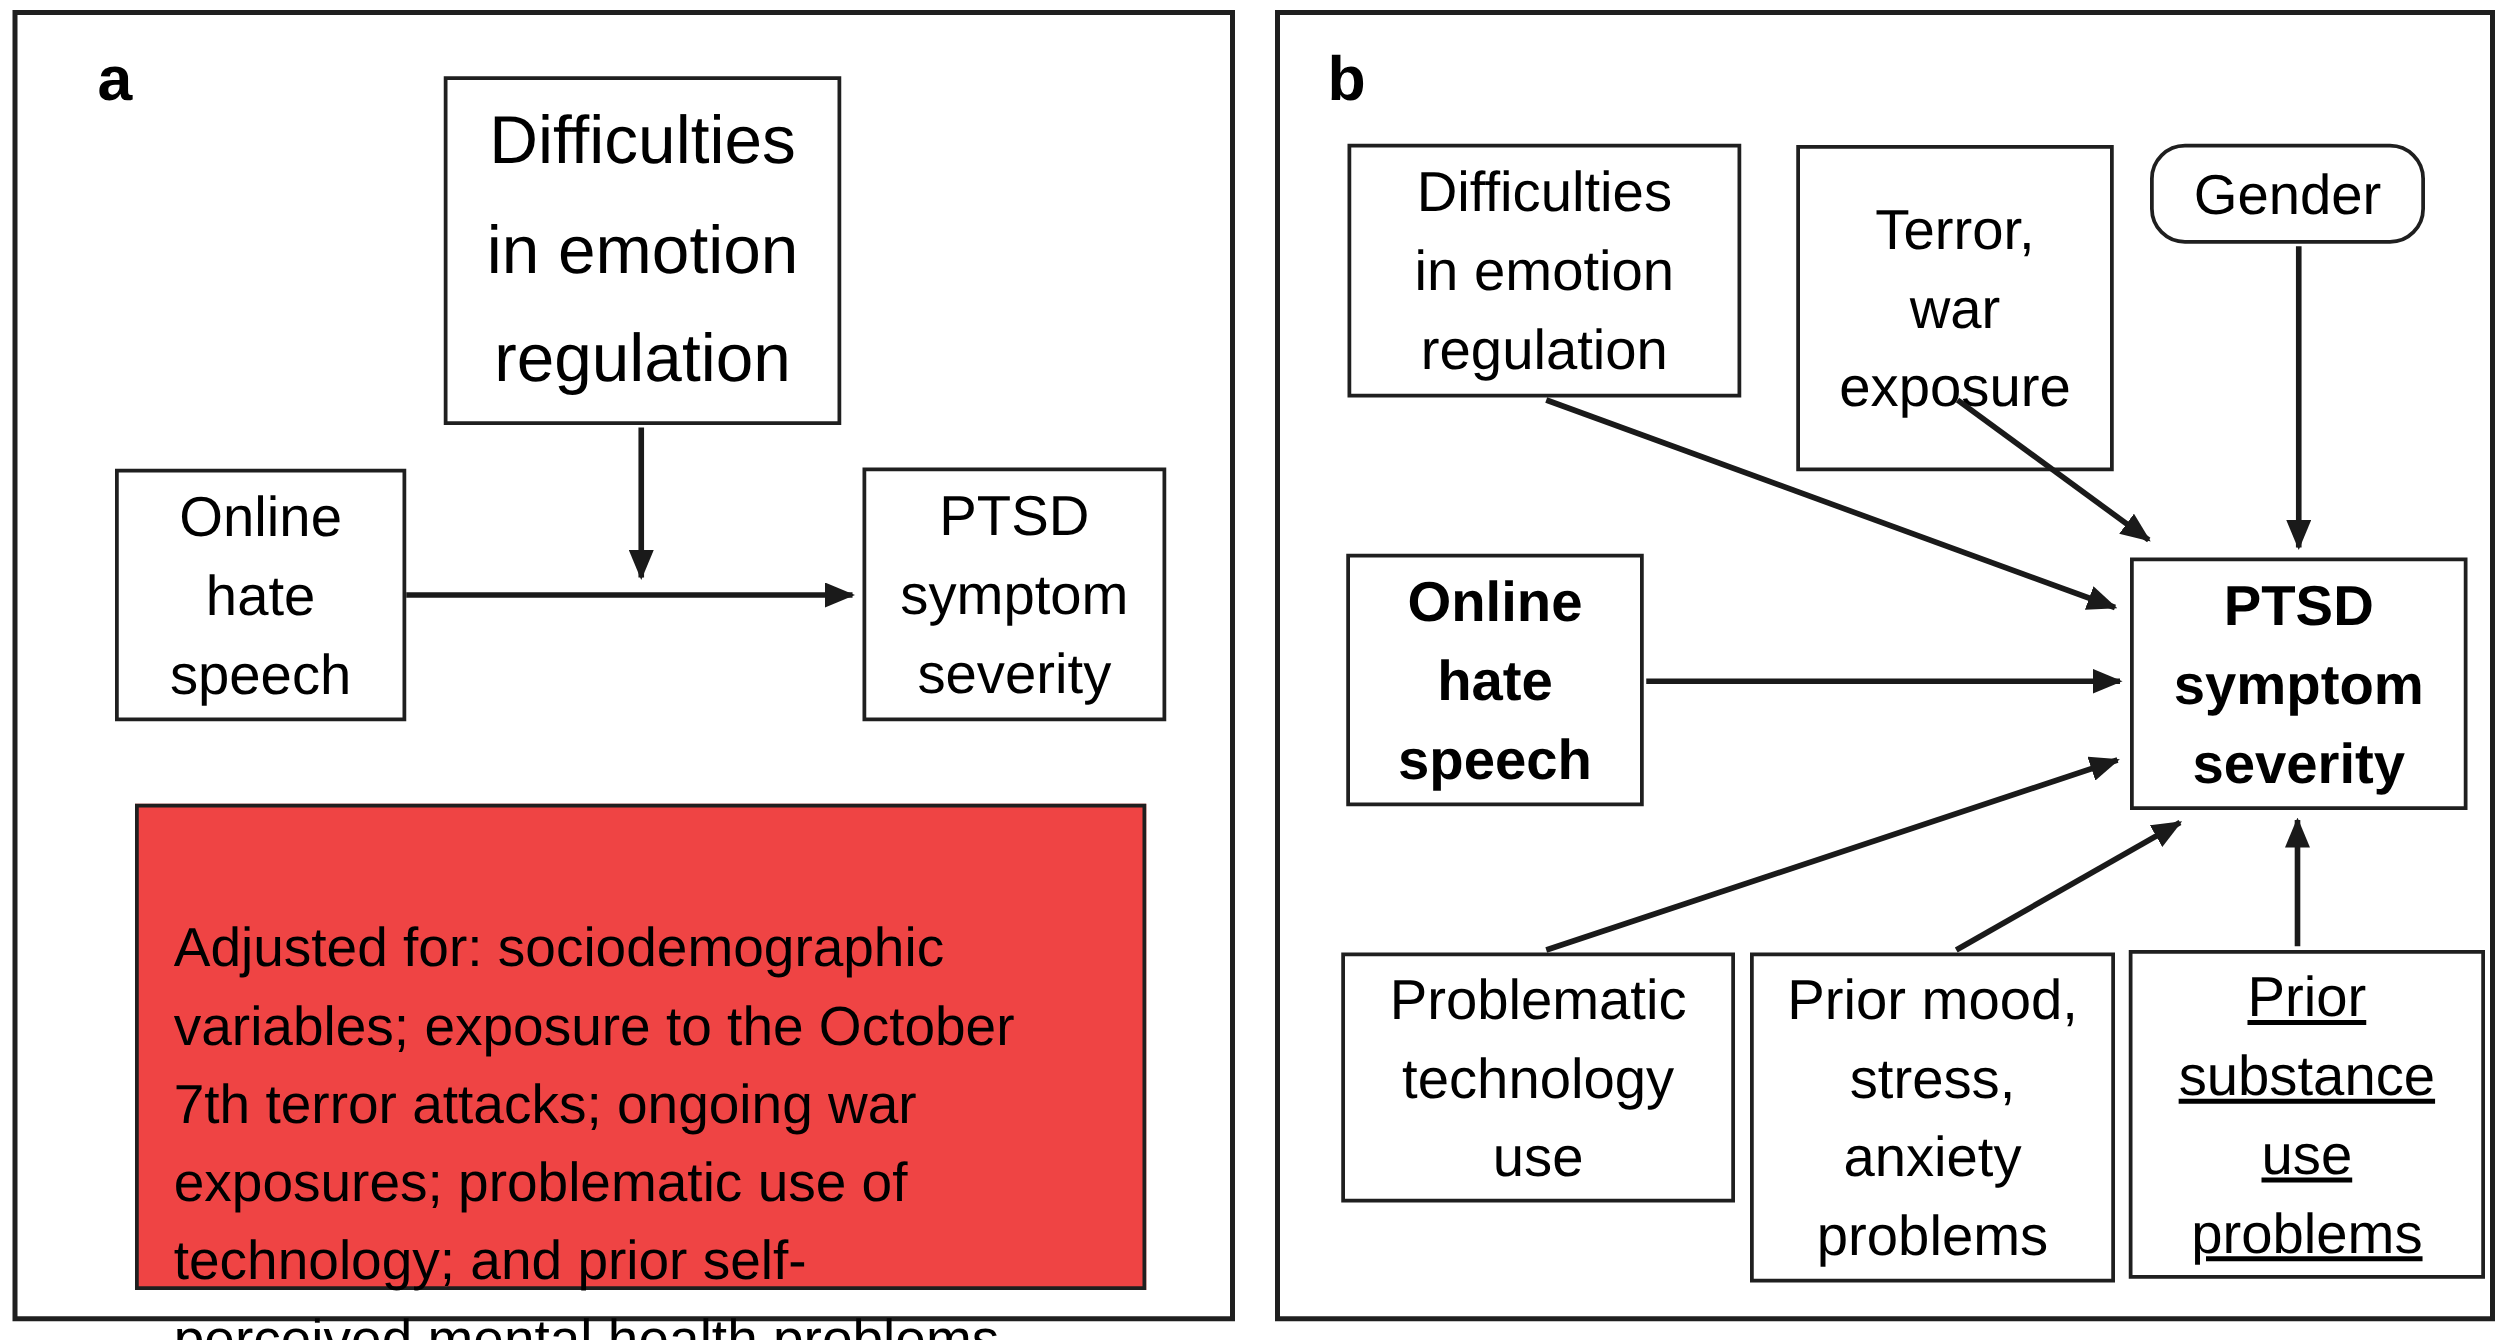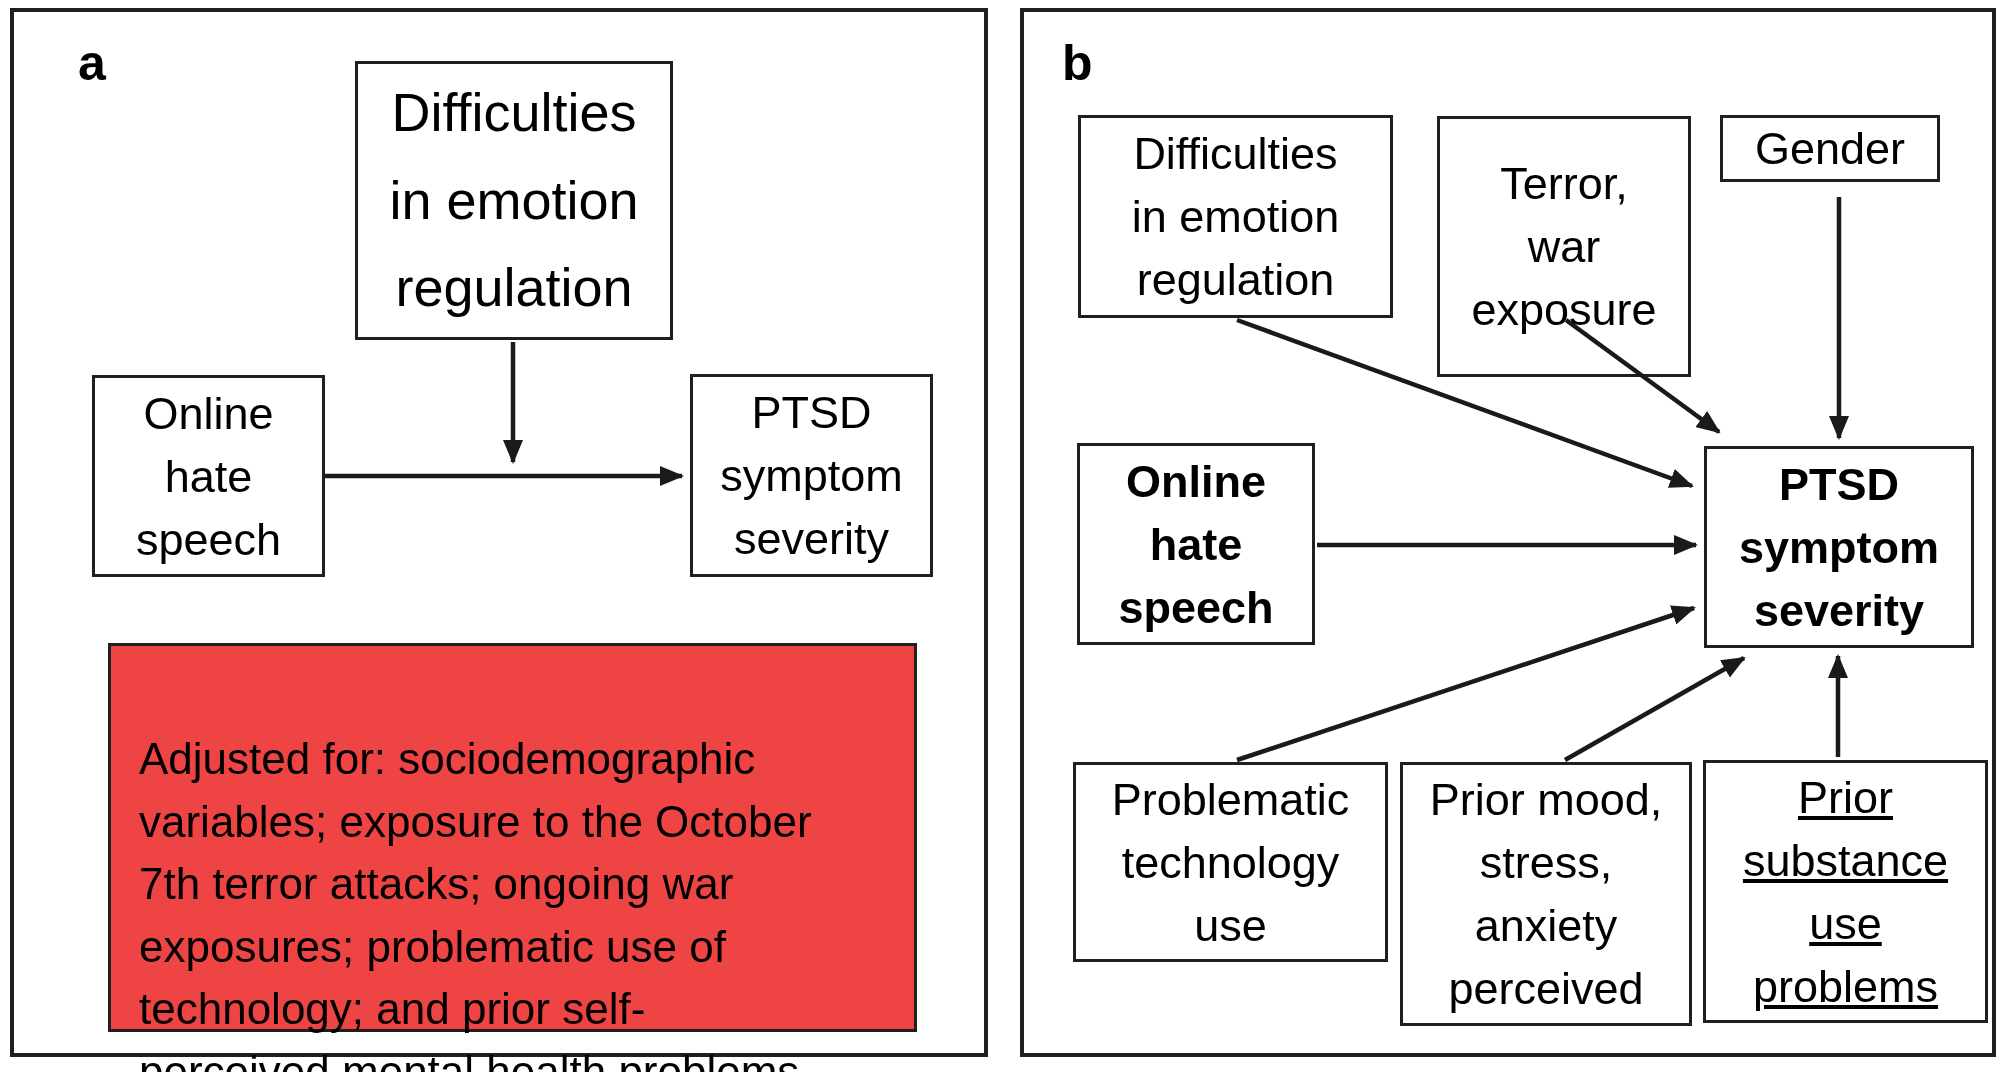--- a/index.html
+++ b/index.html
@@ -68,21 +68,21 @@
 in emotion
 regulation</span>
   </div>
 
   <div class="box" style="left:1437px;top:116px;width:254px;height:261px;justify-content:center;">
     <span>Terror,
 war
 exposure</span>
   </div>
 
-  <div class="box" style="left:1720px;top:115px;width:220px;height:67px;">
+  <div class="box" style="left:1720px;top:115px;width:220px;height:80px;border-radius:28px;">
     <span>Gender</span>
   </div>
 
   <div class="box bold" style="left:1077px;top:443px;width:238px;height:202px;">
     <span>Online
 hate
 speech</span>
   </div>
 
   <div class="box bold" style="left:1704px;top:446px;width:270px;height:202px;">
@@ -94,21 +94,21 @@
   <div class="box" style="left:1073px;top:762px;width:315px;height:200px;">
     <span>Problematic
 technology
 use</span>
   </div>
 
   <div class="box" style="left:1400px;top:762px;width:292px;height:264px;">
     <span>Prior mood,
 stress,
 anxiety
-perceived</span>
+problems</span>
   </div>
 
   <div class="box" style="left:1703px;top:760px;width:285px;height:263px;text-decoration:underline;">
     <span>Prior
 substance
 use
 problems</span>
   </div>
 
   <svg class="arrows" width="2008" height="1072" viewBox="0 0 2008 1072">

